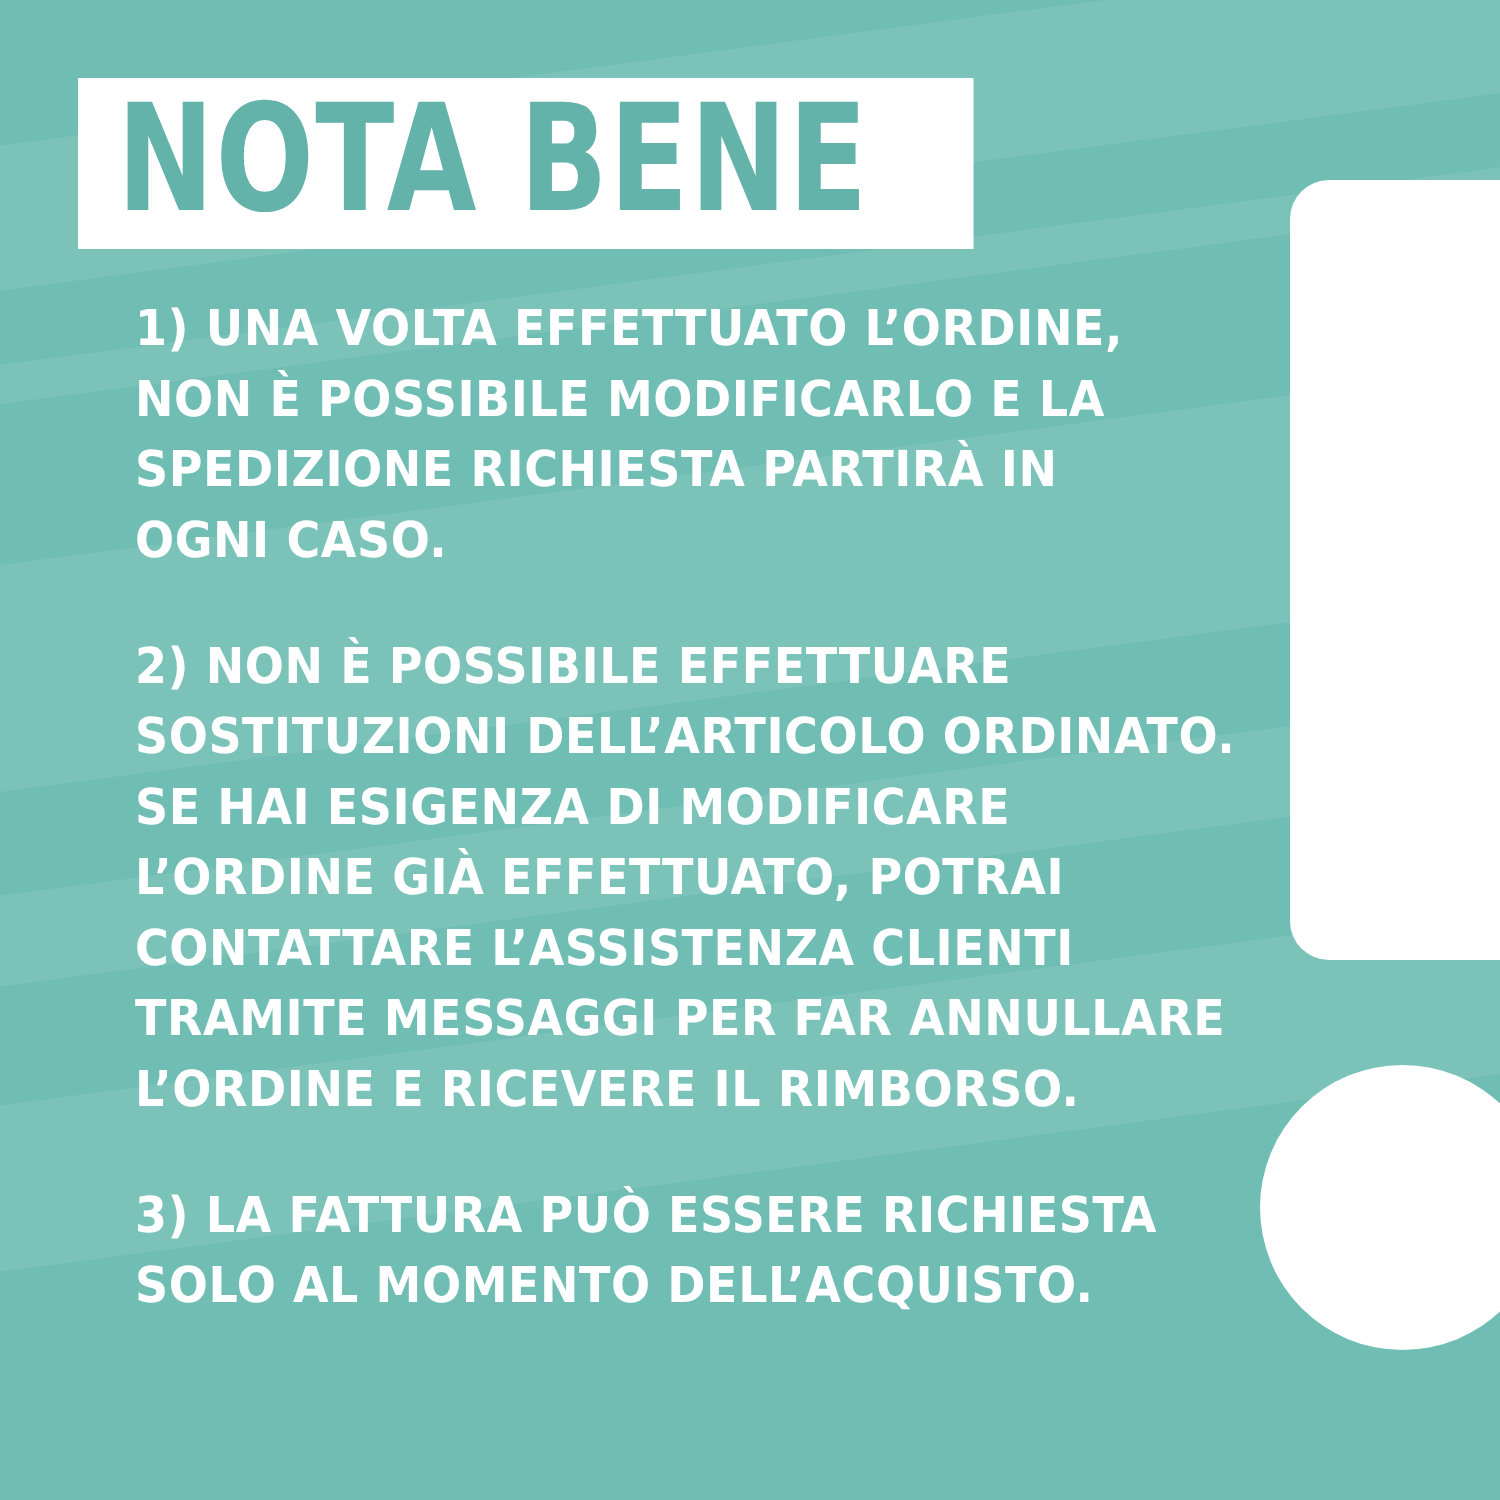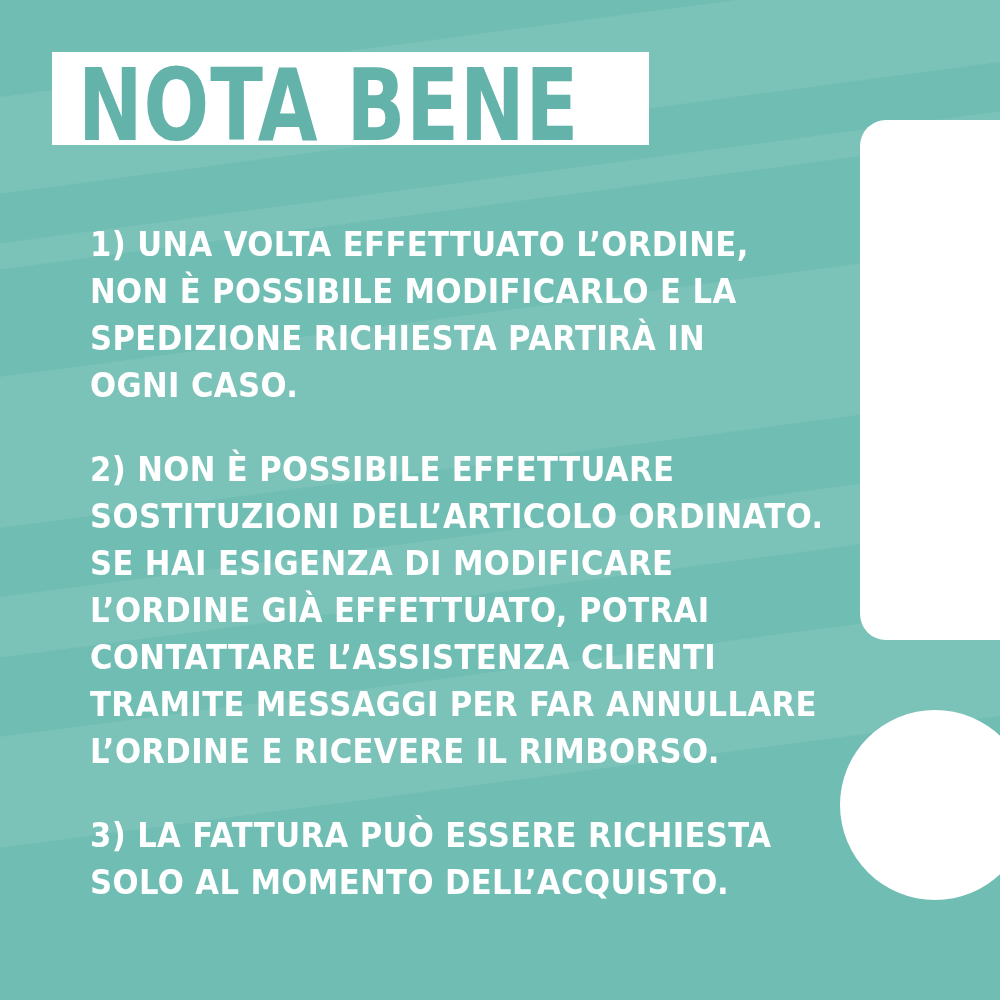--- a/index.html
+++ b/index.html
@@ -67,41 +67,41 @@
     z-index: 5;
     padding: 0;
   }
 
   
   .title-box {
     position: absolute;
     left: 52px;
     top: 52px;
     background: #ffffff;
-    padding: 4px 26px 5px 26px;
+    padding: 4px 26px 26px 26px;
     display: inline-block;
   }
   .title-text {
     font-family: "DejaVu Sans", sans-serif;
     font-weight: bold;
     font-size: 84px;
     line-height: 1.0;
     letter-spacing: 1px;
     color: #63b3aa;
     transform: scaleX(0.92) scaleY(1.18);
     transform-origin: left top;
     white-space: nowrap;
     margin: 0;
   }
 
   
   .body-list {
     position: absolute;
     left: 90px;
-    top: 222px;
+    top: 196px;
     width: 760px;
   }
   .item {
     color: #ffffff;
     font-family: "DejaVu Sans", sans-serif;
     font-weight: bold;
     font-size: 33px;
     line-height: 1.42;
     letter-spacing: 0.4px;
     transform: scaleX(0.93);

